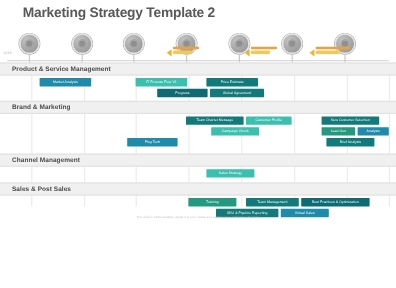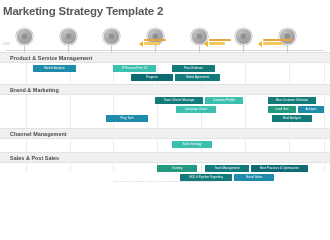--- a/index.html
+++ b/index.html
@@ -4,21 +4,21 @@
 <style>
   * { margin:0; padding:0; box-sizing:border-box; }
   body {
     width:330px; height:186px;
     background:#ffffff;
     font-family:"Liberation Sans", sans-serif;
     overflow:hidden;
     position:relative;
   }
   .title {
-    position:absolute; left:3px; top:5px;
+    position:absolute; left:19px; top:5px;
     font-size:11.5px; font-weight:bold; color:#595959;
     letter-spacing:-0.2px; white-space:nowrap;
   }
 
   
   .timeline { position:absolute; left:0; top:24px; width:330px; height:30px; }
   .tl-axis {
     position:absolute; left:6px; top:26px; width:318px; height:1px;
     background:#d9d9d9;
   }

